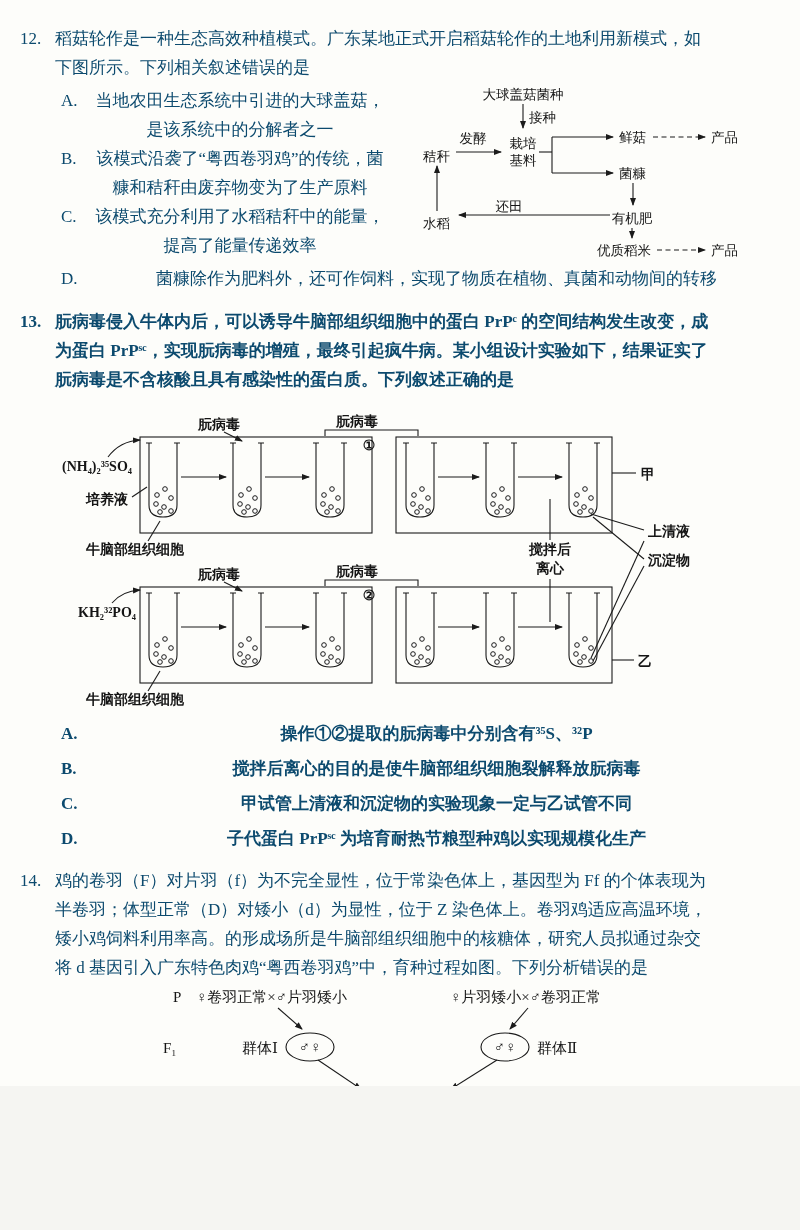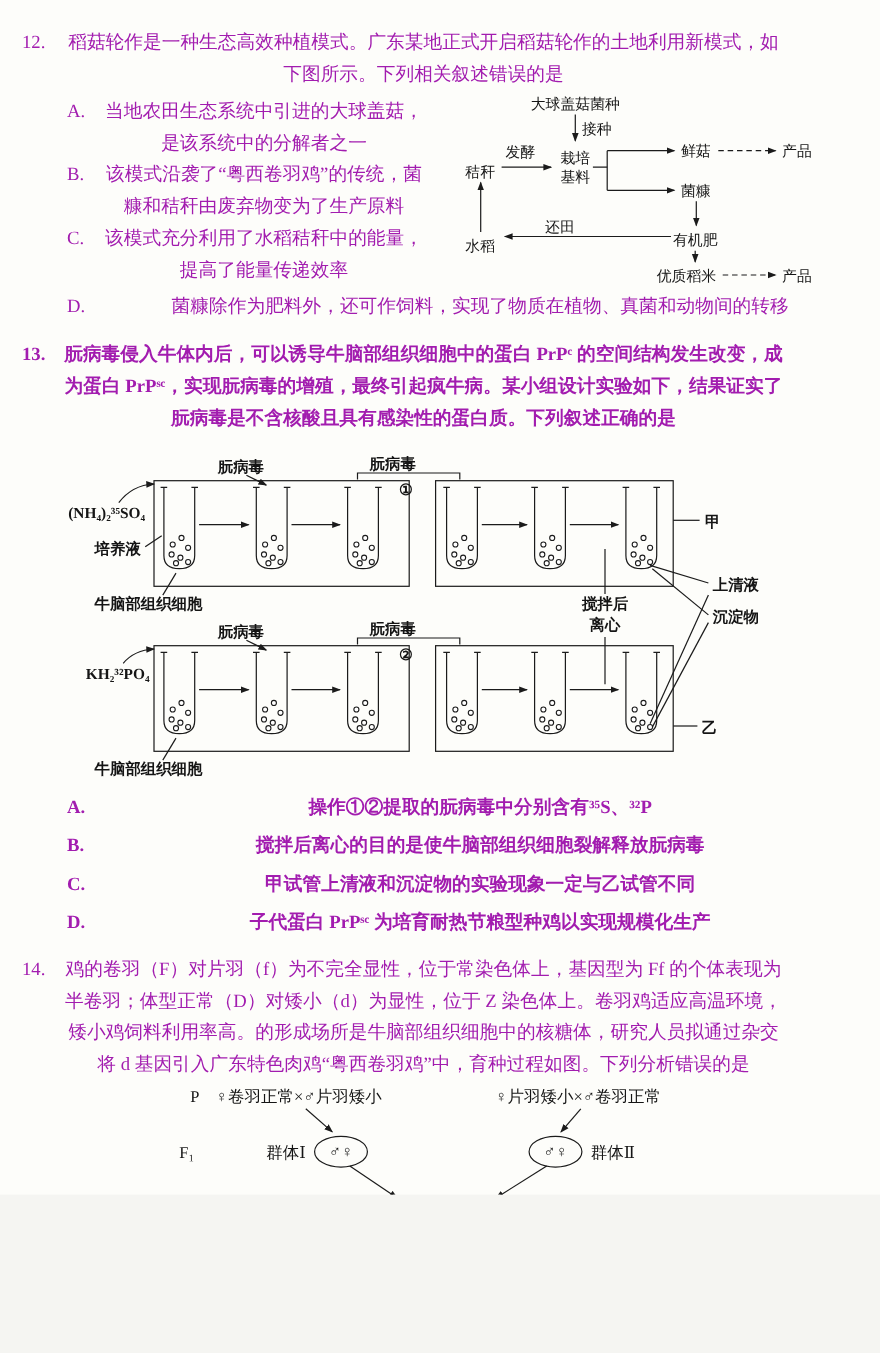--- a/index.html
+++ b/index.html
@@ -1,29 +1,29 @@
 <!DOCTYPE html>
 <html><head>
 <meta charset="utf-8">
 <style>
   html,body{margin:0;padding:0;}
   body{width:800px;height:1230px;background:#f5f5f2;}
   .page{
     position:relative;width:800px;height:1086px;box-sizing:border-box;
-    background:#fdfdfa;color:#a21caf;
+    background:#fdfdfa;color:#0c4a6e;
     font-family:"Liberation Serif","DejaVu Serif",serif;
     font-size:17px;line-height:29px;
     padding:24px 16px 0 20px;overflow:hidden;
   }
   .q{display:flex;}
   .q13{margin-top:14px;font-weight:bold;}
   .q14{margin-top:13px;}
   .q-num{width:35px;flex:none;}
   .q-body{flex:1;min-width:0;}
-  .stem{margin:0;max-width:660px;text-align:center;}
+  .stem{margin:0;max-width:660px;}
   .opt{display:flex;padding-left:6px;}
   .opt-label{width:28px;flex:none;}
   .opt-text{flex:1;min-width:0;text-align:center;}
   .q12-flex{display:flex;margin-top:4px;}
   .q12-opts{width:336px;flex:none;}
   .q12-opts .opt-text{max-width:302px;}
   .q12-diagram{position:relative;flex:1;height:178px;}
   .q12-diagram svg{position:absolute;left:24px;top:0;}
   .d13wrap{margin-top:19px;margin-left:5px;height:298px;position:relative;}
   .opt13{margin-top:6px;}

